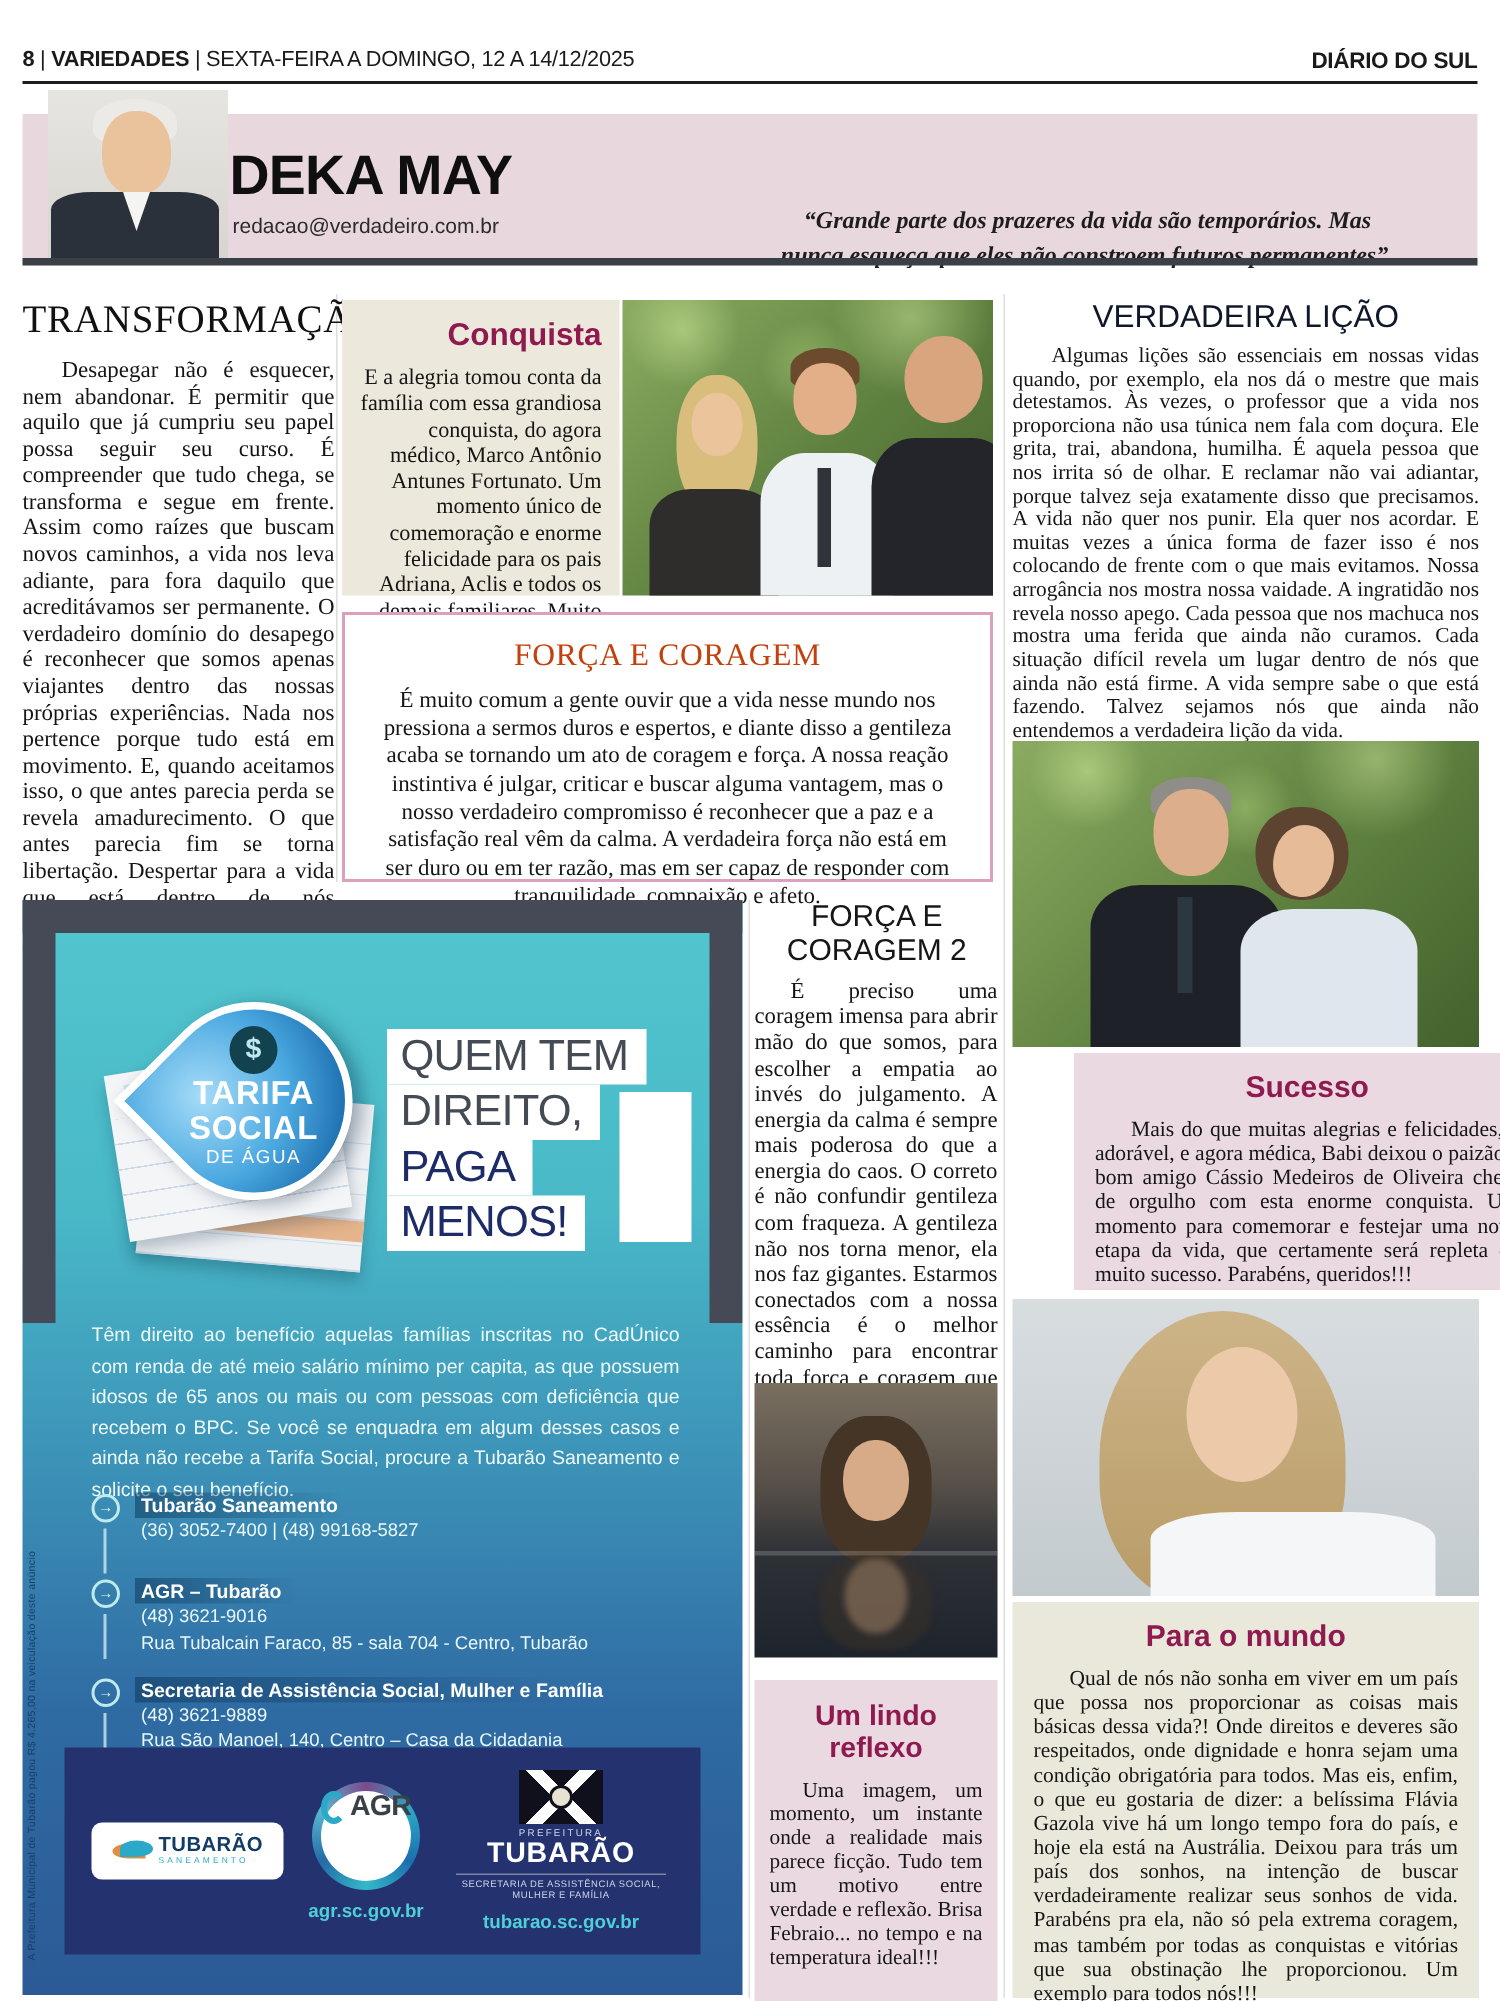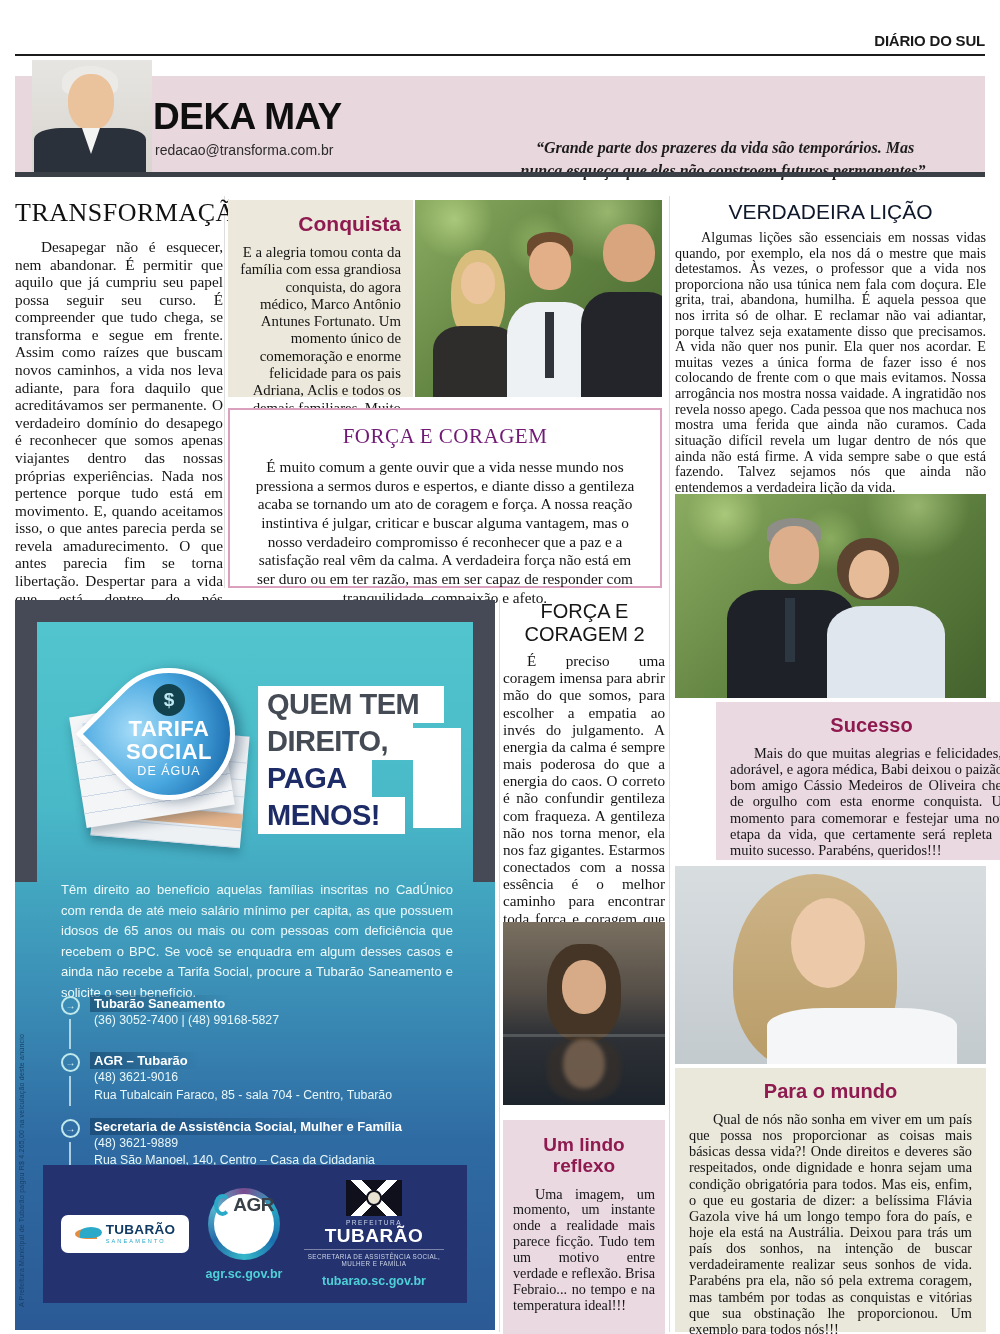--- a/index.html
+++ b/index.html
@@ -59,21 +59,21 @@
   .a-hair2{left:112px;top:32px;width:46px;height:26px;background:#6b4a2e;border-radius:50% 50% 20% 20%;}
   .a-face2{left:114px;top:42px;width:42px;height:48px;background:#e2af88;border-radius:46%;}
   .a-body2{left:92px;top:102px;width:88px;height:98px;background:#eef1f4;border-radius:34% 34% 0 0;}
   .a-tie2{left:130px;top:112px;width:9px;height:66px;background:#30343a;}
   .a-face3{left:188px;top:24px;width:52px;height:58px;background:#d9a57f;border-radius:48%;}
   .a-body3{left:166px;top:92px;width:96px;height:108px;background:#23252a;border-radius:30% 30% 0 0;}
 
   
   .fc-box{position:absolute;left:228px;top:408px;width:434px;height:180px;background:#fff;
           border:2px solid #dba0bd;box-sizing:border-box;padding:14px 18px 0 18px;}
-  .fc-title{font-family:"Liberation Serif",serif;font-size:21px;color:#701a75;text-align:center;
+  .fc-title{font-family:"Liberation Serif",serif;font-size:21px;color:#c2410c;text-align:center;
             letter-spacing:0.5px;margin-bottom:9px;}
   .fc-body{font-family:"Liberation Serif",serif;font-size:15.3px;line-height:1.22;text-align:center;color:#151515;}
 
   
   .fc2-title{position:absolute;left:503px;top:600px;width:163px;text-align:center;
              font-size:20px;line-height:1.15;color:#161616;}
   .fc2-body{position:absolute;left:503px;top:652px;width:162px;font-family:"Liberation Serif",serif;
             font-size:15.2px;line-height:1.13;text-align:justify;text-indent:24px;color:#151515;}
 
   
@@ -140,22 +140,22 @@
            background:radial-gradient(circle at 32% 28%,#a6dcf8,#4aa8e0 48%,#1463a6 88%);
            box-shadow:3px 6px 12px rgba(0,30,60,.35);}
   .ad-drop-in{position:absolute;inset:0;transform:rotate(45deg);display:flex;flex-direction:column;
               align-items:center;justify-content:center;color:#fff;}
   .ad-dollar{width:32px;height:32px;border-radius:50%;background:#12424e;color:#bfe8f2;font-weight:700;
              font-size:19px;display:flex;align-items:center;justify-content:center;margin:-6px 0 2px 0;}
   .ad-drop-l1{font-size:22px;font-weight:700;letter-spacing:0.5px;line-height:1.04;}
   .ad-drop-l3{font-size:12.5px;font-weight:400;letter-spacing:1px;margin-top:1px;}
 
   .ad-head{position:absolute;left:243px;top:86px;}
-  .ad-head div{display:table;background:#fff;font-weight:700;font-size:29px;line-height:1.0;
-               padding:4px 25px 4px 9px;letter-spacing:-0.5px;}
+  .ad-head div{display:table;background:#fff;font-weight:400;font-size:29px;line-height:1.0;
+               padding:4px 12px 4px 9px;letter-spacing:-0.5px;}
   .ad-head .dk{color:#454b54;}
   .ad-head .nv{color:#1d2b66;}
   .ad-notch{position:absolute;left:398px;top:128px;width:48px;height:100px;background:#fff;}
 
   .ad-body{position:absolute;left:46px;top:280px;width:392px;color:#eefafa;font-size:13px;
            line-height:1.58;text-align:justify;}
 
   .ad-contacts{position:absolute;left:46px;top:395px;width:400px;}
   .ad-entry{position:relative;margin-bottom:13px;min-height:44px;}
   .ad-ic{position:absolute;left:0;top:1px;width:15px;height:15px;border:2px solid #bfe9ec;border-radius:50%;
@@ -194,32 +194,39 @@
   .pref-sec{font-size:6.3px;color:#cdd4e8;letter-spacing:0.4px;text-align:center;margin-top:3px;width:140px;
             border-top:1px solid rgba(255,255,255,.4);padding-top:3px;}
   .ad-disc{position:absolute;left:3px;top:392px;height:315px;writing-mode:vertical-rl;transform:rotate(180deg);
            font-size:7px;color:#174066;letter-spacing:0.2px;}
 </style>
 </head>
 <body>
 
 <div class="page">
 
+  <div class="hdr-left">
+    <b>8</b>
+    <span> | </span>
+    <b>VARIEDADES</b>
+    <span> | </span>
+    <span>SEXTA-FEIRA A DOMINGO, 12 A 14/12/2025</span>
+  </div>
   <div class="hdr-right">DIÁRIO DO SUL</div>
   <div class="hdr-rule"></div>
 
   <div class="band"></div>
   <div class="photo deka-photo">
     <div class="pp deka-hair"></div>
     <div class="pp deka-face"></div>
     <div class="pp deka-suit"></div>
     <div class="pp deka-shirt"></div>
   </div>
   <div class="deka-name">DEKA MAY</div>
-  <div class="deka-mail">redacao@transforma.com.br</div>
+  <div class="deka-mail">redacao@verdadeiro.com.br</div>
   <div class="band-quote">
     <span>“Grande parte dos prazeres da vida são temporários. Mas</span><br>
     <span>nunca esqueça que eles não constroem futuros permanentes”.</span>
   </div>
   <div class="band-rule"></div>
 
   <div class="vsep" style="left:224px;top:196px;height:392px;"></div>
   <div class="vsep" style="left:669px;top:196px;height:1136px;"></div>
   <div class="vsep" style="left:499px;top:600px;height:732px;"></div>
 

